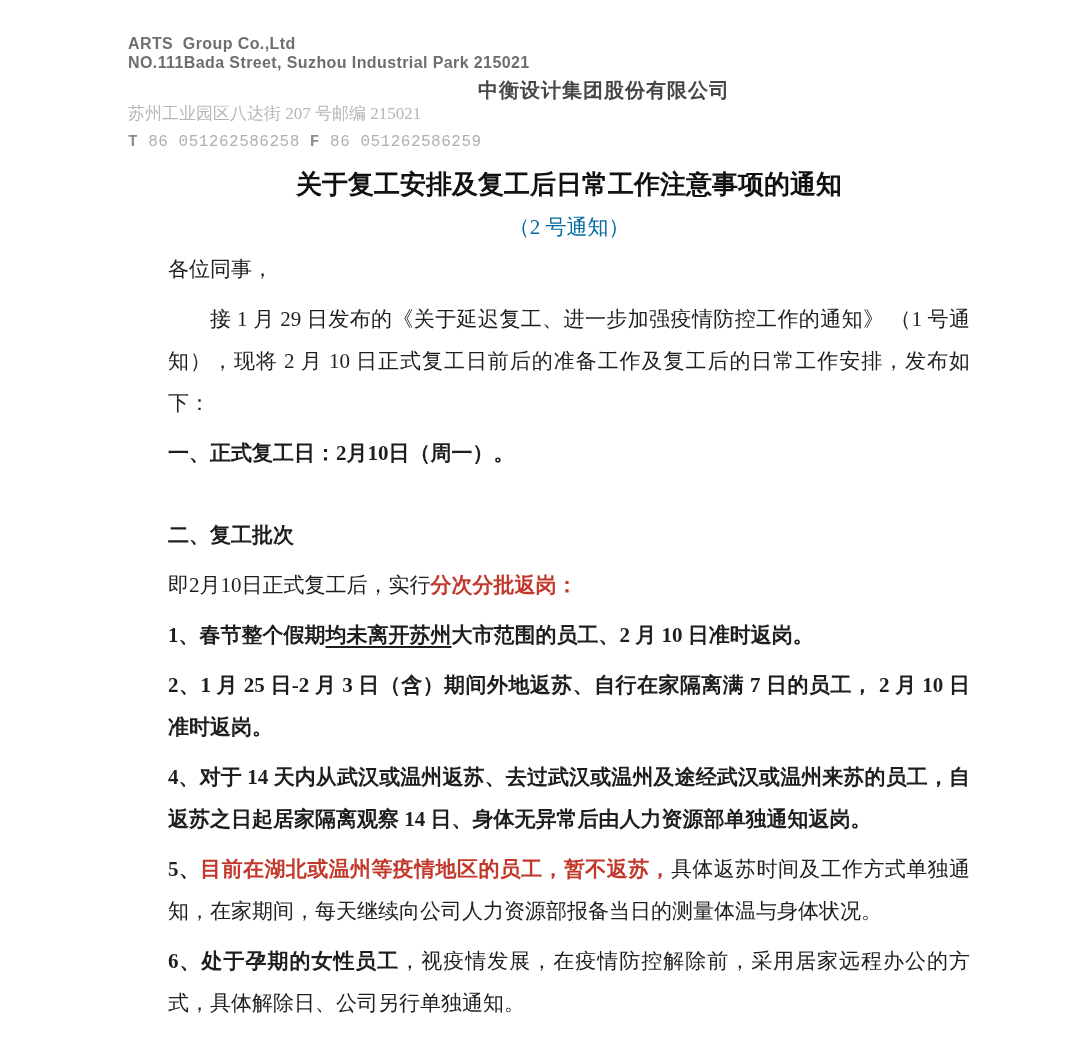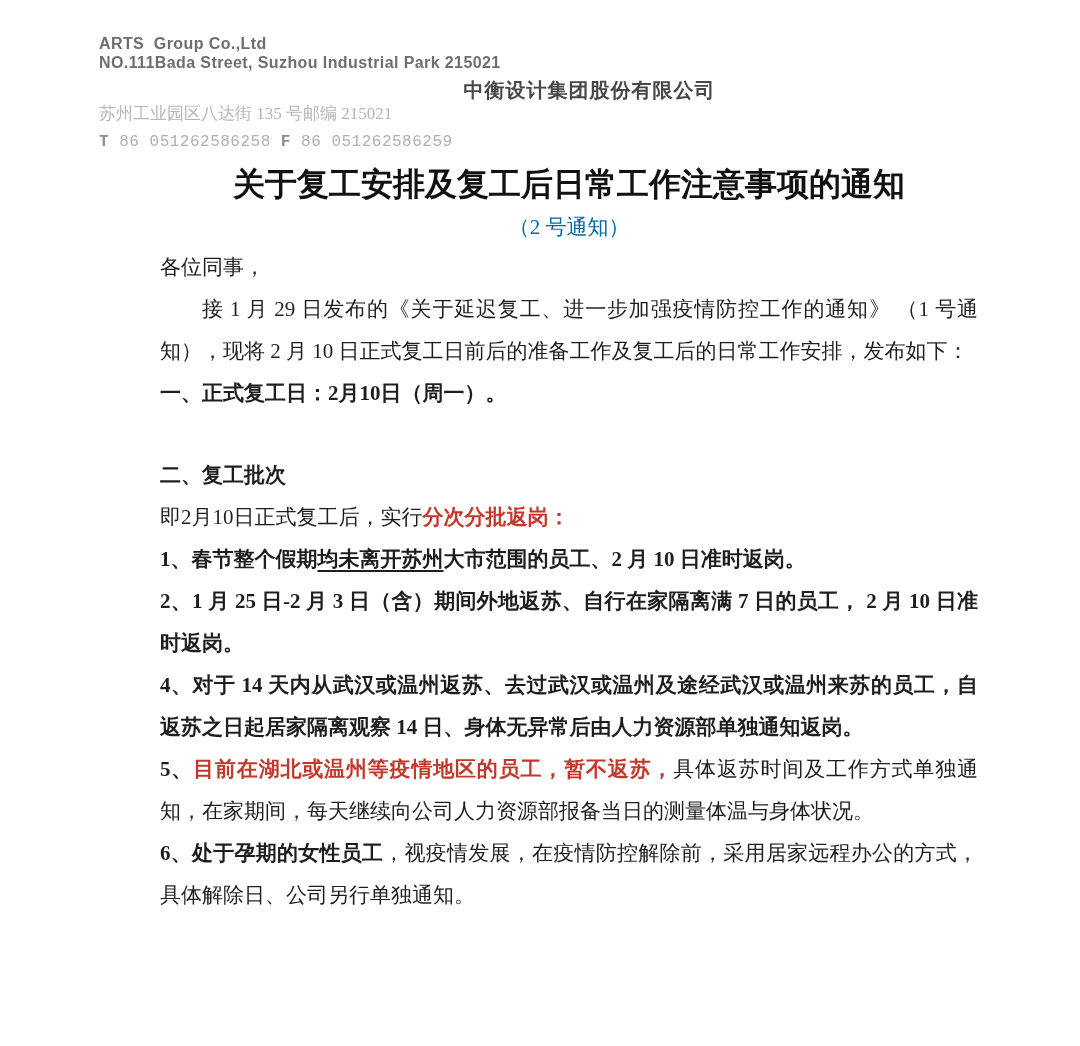--- a/index.html
+++ b/index.html
@@ -6,21 +6,21 @@
   .page {
     position: relative;
     width: 1080px;
     height: 1046px;
     background: #ffffff;
     overflow: hidden;
     font-family: "Liberation Serif", "DejaVu Serif", serif;
     color: #1e1e1e;
   }
   
-  .letterhead { position: relative; padding: 34px 0 0 99px; }
+  .letterhead { position: relative; padding: 34px 0 0 99px; margin-left: 29px; }
   .h-en {
     font-family: "Liberation Sans", "DejaVu Sans", sans-serif;
     font-weight: bold;
     font-size: 16px;
     line-height: 19px;
     color: #6e6e6e;
     letter-spacing: 0.4px;
     white-space: pre-wrap;
   }
   .h-cn-name {
@@ -58,56 +58,56 @@
     letter-spacing: 3px;
     margin-top: 10px;
     white-space: nowrap;
   }
   
   .doc-title {
     margin: 14px 102px 0 160px;
     text-align: center;
     font-family: "Liberation Sans", "DejaVu Sans", sans-serif;
     font-weight: bold;
-    font-size: 32px;
+    font-size: 26px;
     line-height: 36px;
     color: #111111;
   }
   .doc-subtitle {
     margin: 12px 102px 0 160px;
     text-align: center;
     font-size: 21px;
     line-height: 26px;
     color: #0369a1;
   }
   
   .content {
     margin: 6px 102px 0 160px;
     font-size: 21px;
     line-height: 42px;
     text-align: justify;
     color: #1e1e1e;
   }
-  .content p { margin: 0; }
+  .content p { margin: 8px; }
   .indent { text-indent: 2em; }
   .b { font-weight: bold; }
   .red { color: #c2392c; }
   .u { text-decoration: underline; text-underline-offset: 4px; }
   .sec2 { margin-top: 40px !important; }
 </style>
 </head>
 <body>
 
 <div class="page">
 
   <header class="letterhead">
     <div class="h-en">ARTS  Group Co.,Ltd</div>
     <div class="h-en">NO.111Bada Street, Suzhou Industrial Park 215021</div>
     <div class="h-cn-name">中衡设计集团股份有限公司</div>
-    <div class="h-cn-addr">苏州工业园区八达街 135 号邮编 215021</div>
+    <div class="h-cn-addr">苏州工业园区八达街 207 号邮编 215021</div>
     <div class="h-phone"><b>T</b> <span>86 051262586258</span> <b>F</b> <span>86 051262586259</span></div>
 
   </header>
 
   <h1 class="doc-title">关于复工安排及复工后日常工作注意事项的通知</h1>
   <div class="doc-subtitle">（2 号通知）</div>
 
   <div class="content">
     <p>各位同事，</p>
     <p class="indent">接 1 月 29 日发布的《关于延迟复工、进一步加强疫情防控工作的通知》 （1 号通知），现将 2 月 10 日正式复工日前后的准备工作及复工后的日常工作安排，发布如下：</p>

